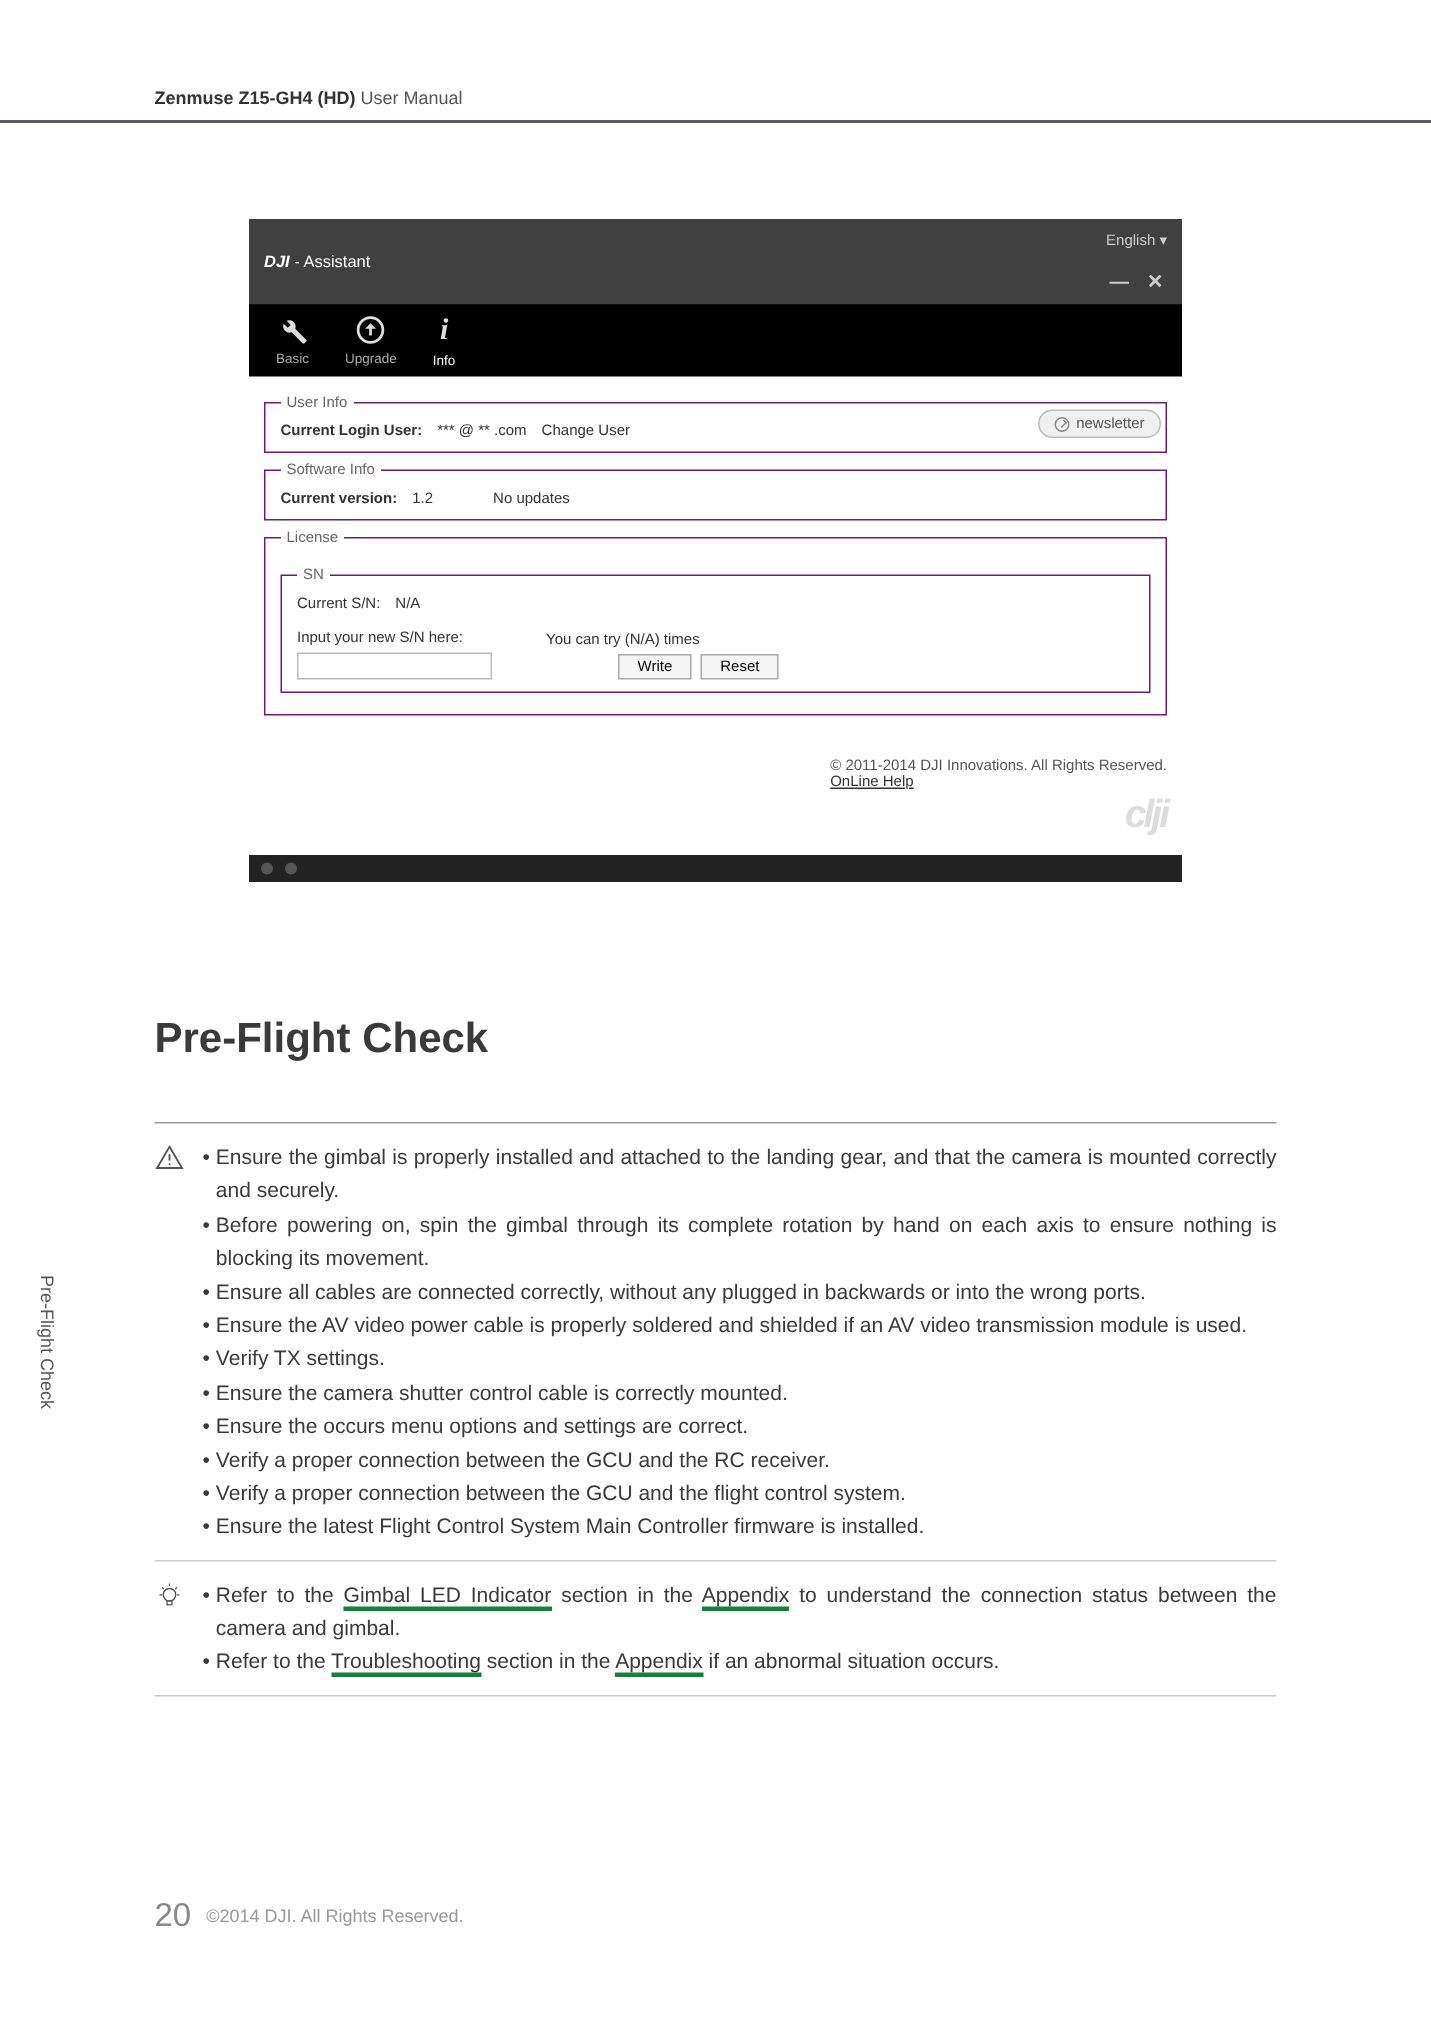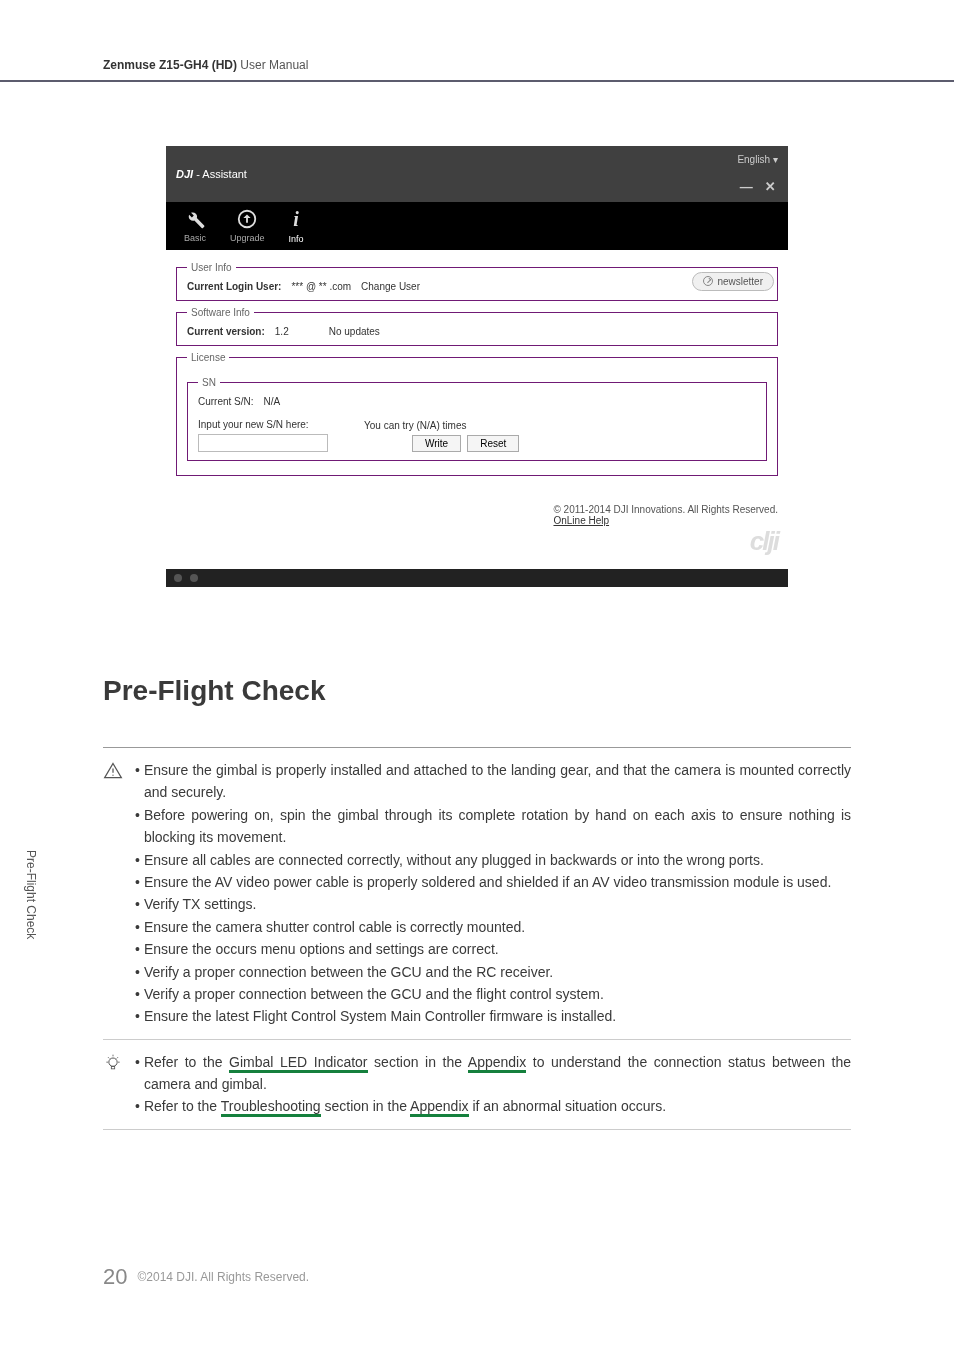--- a/index.html
+++ b/index.html
@@ -75,21 +75,21 @@
       position: absolute;
       right: 14px;
       top: 22px;
       background: #f0f0f0;
       border: 1px solid #bbb;
       border-radius: 10px;
       padding: 3px 10px;
       font-size: 10px;
       color: #555;
       display: flex;
-      align-items: flex-start;
+      align-items: center;
       gap: 4px;
     }
     .newsletter-icon {
       width: 10px; height: 10px;
       border: 1.5px solid #888;
       border-radius: 50%;
       position: relative;
       display: inline-block;
     }
     .newsletter-icon:after {

